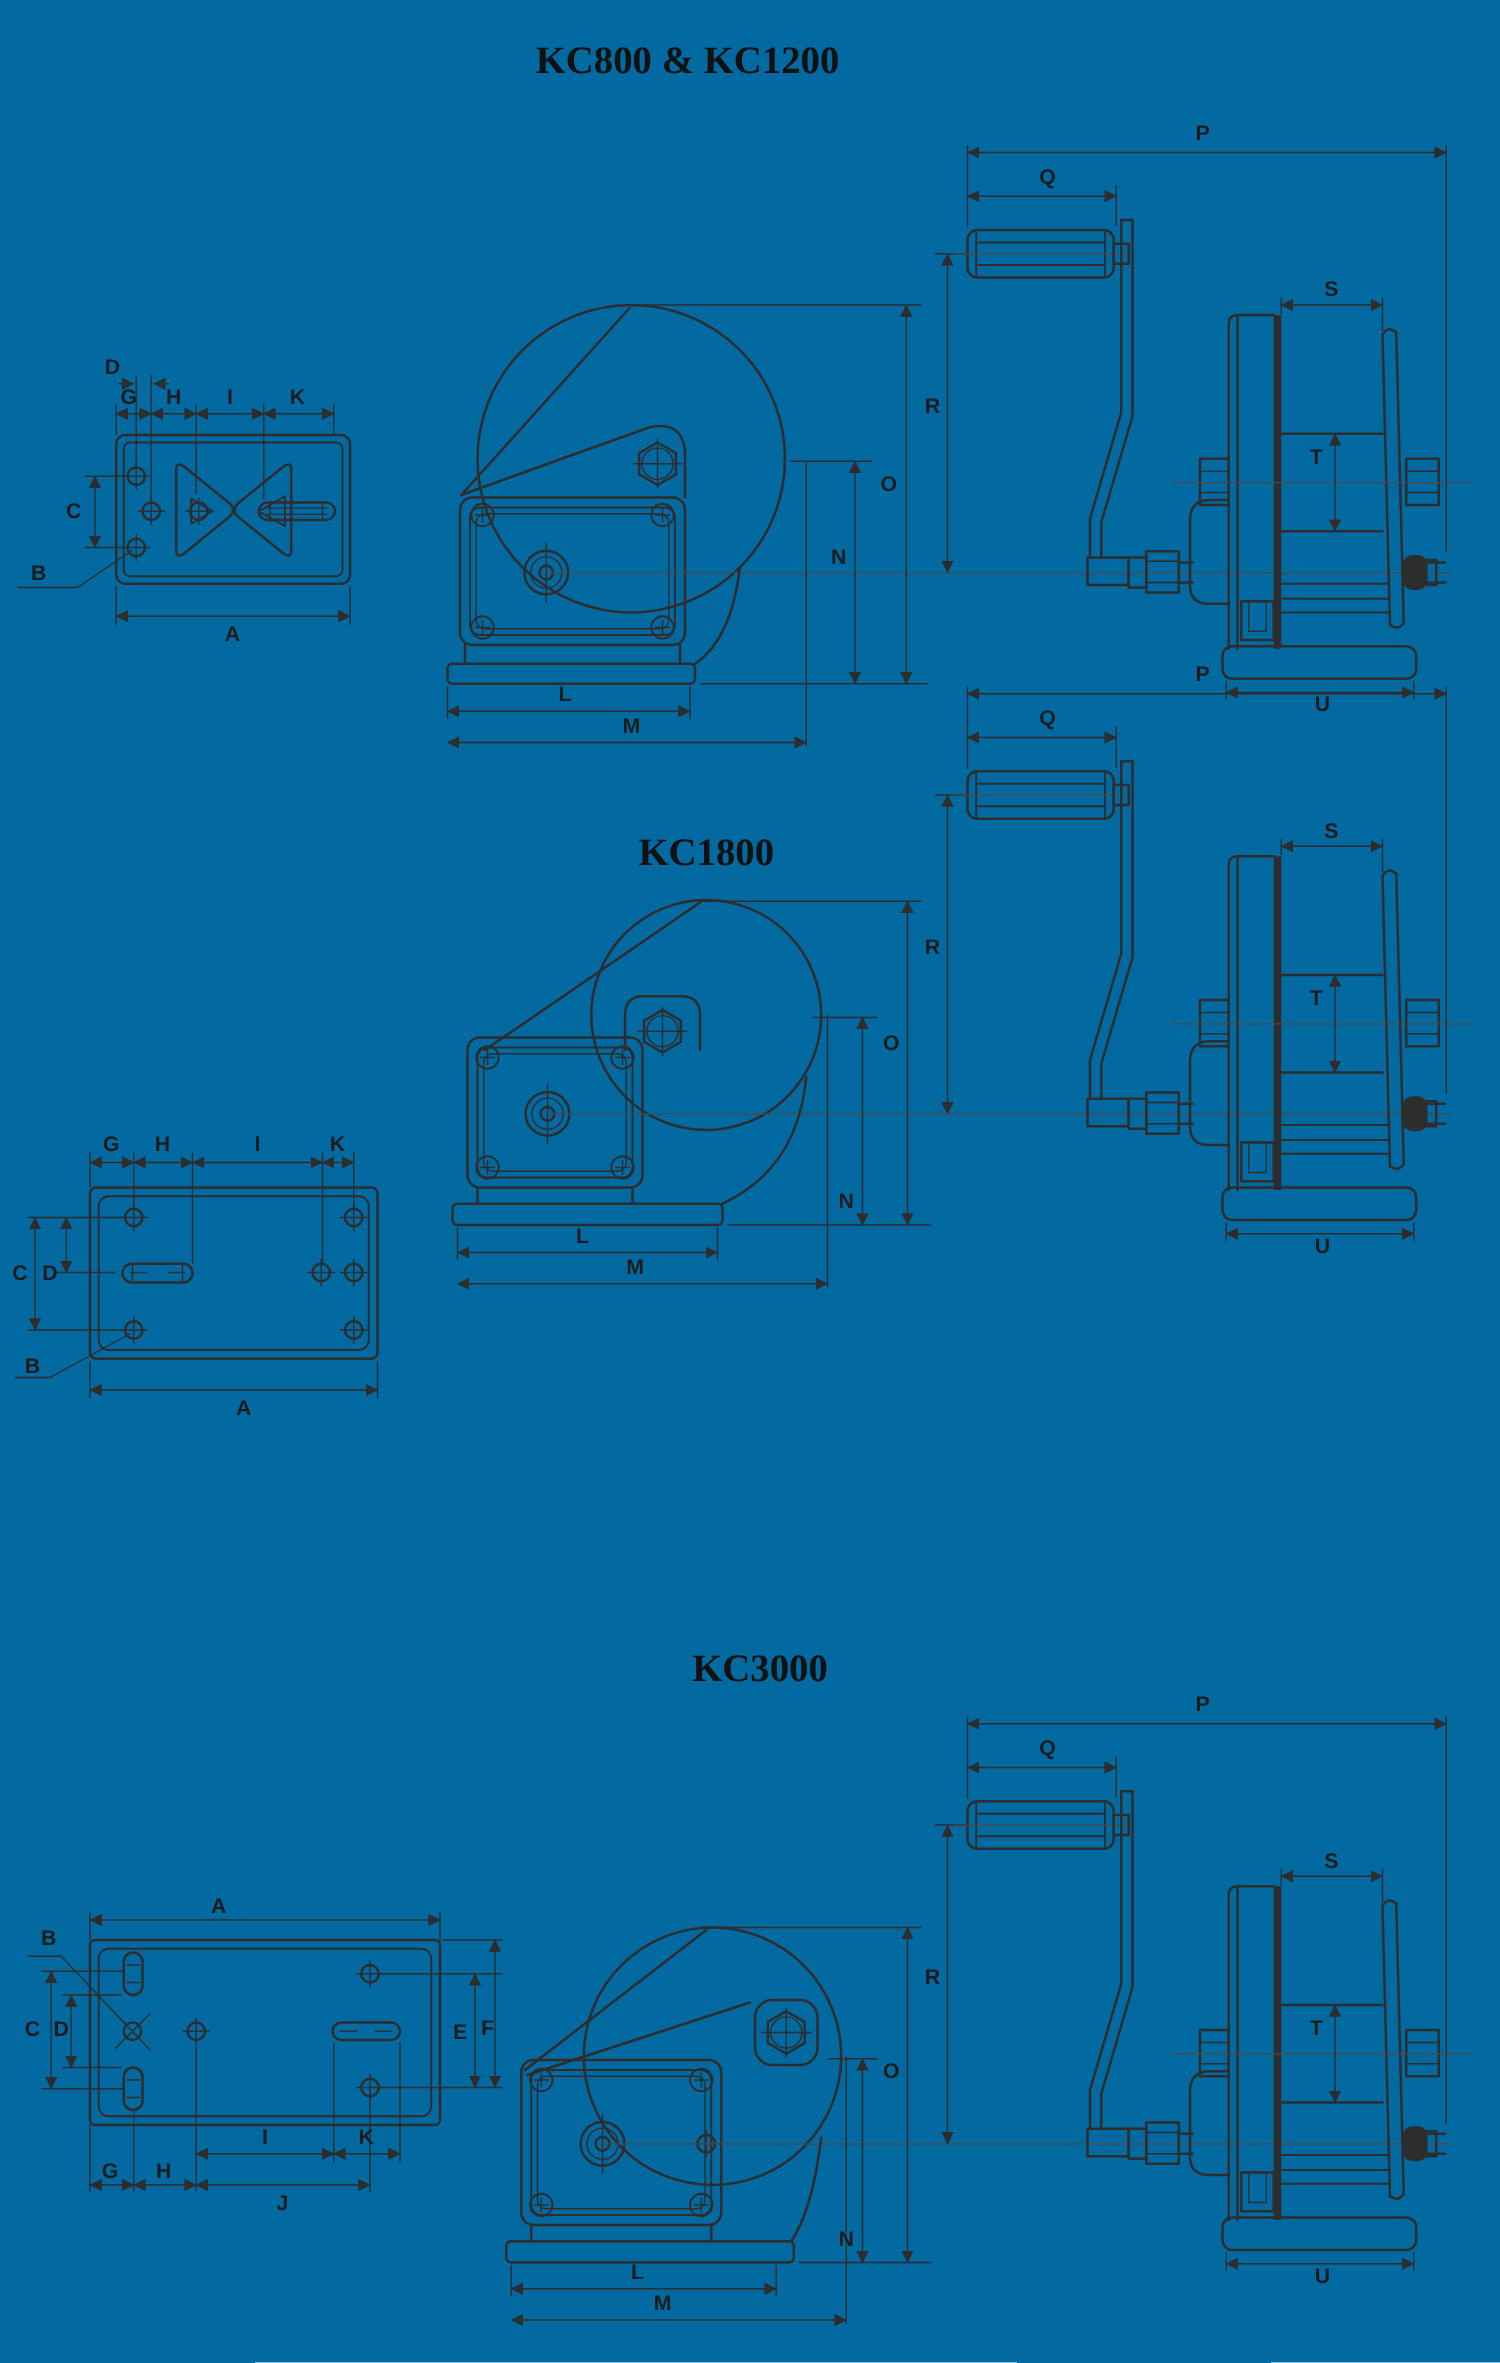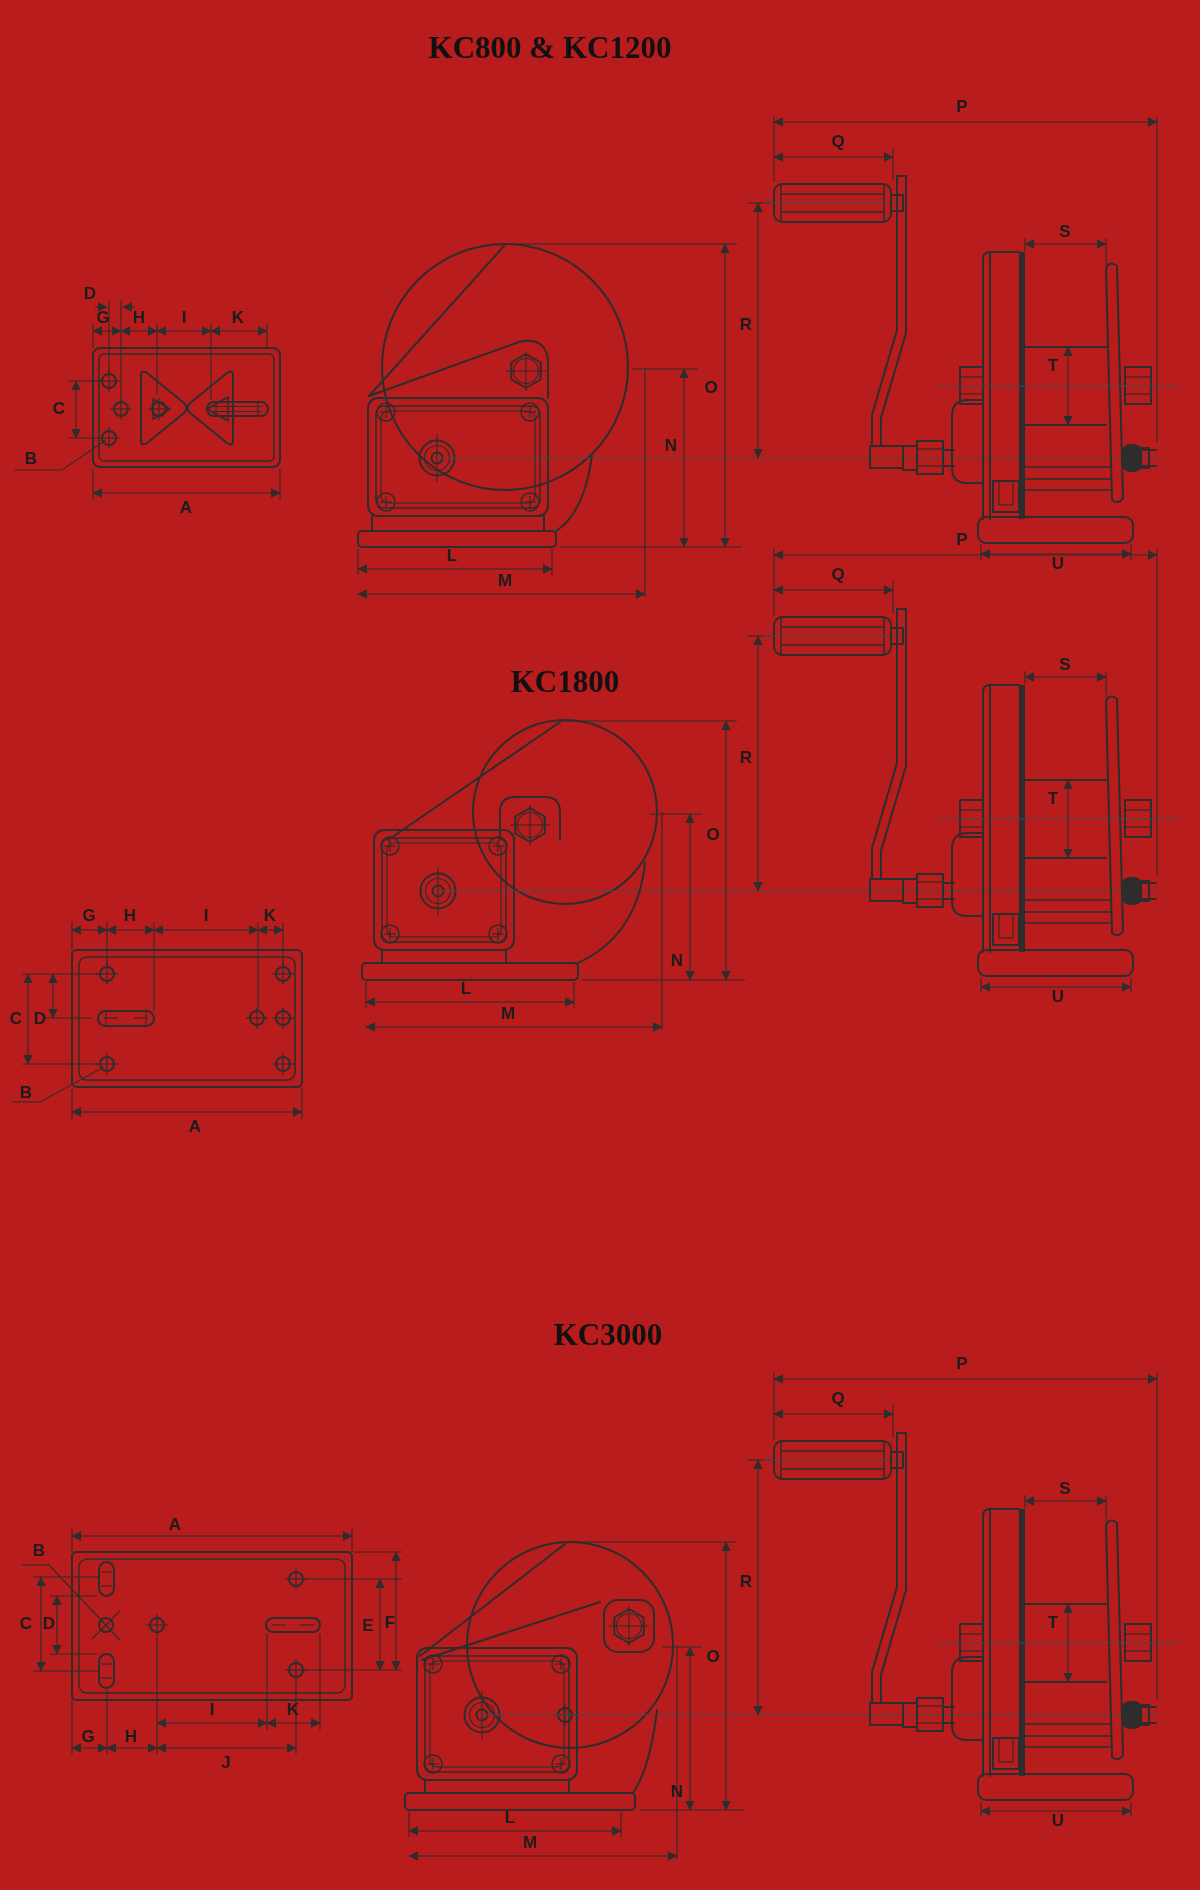--- a/index.html
+++ b/index.html
@@ -1,16 +1,16 @@
 <!DOCTYPE html>
 <html><head>
 <meta charset="utf-8">
 <style>
   html,body{margin:0;padding:0;background:#ffffff;}
-  .sheet{position:relative;width:1200px;height:1890px;background:#b91c1c;overflow:hidden;
+  .sheet{position:relative;width:1200px;height:1890px;background:#0369a1;overflow:hidden;
          font-family:"Liberation Sans",sans-serif;}
   svg{display:block}
   .part{stroke:#2d2d2d;stroke-width:2;fill:none;stroke-linejoin:round;stroke-linecap:round;}
   .p15{stroke:#2d2d2d;stroke-width:1.5;fill:none;stroke-linejoin:round;}
   .x{stroke:#2d2d2d;stroke-width:1.1;fill:none;stroke-linecap:butt;}
   .dim{stroke:#2d2d2d;stroke-width:1.1;fill:none;}
   .cl{stroke:#4a4a4a;stroke-width:1;fill:none;}
   .fillp{fill:#2d2d2d;stroke:none;}
   text.dl{font-family:"Liberation Sans",sans-serif;font-size:17px;font-weight:bold;
           fill:#1c1c1c;text-anchor:middle;}

